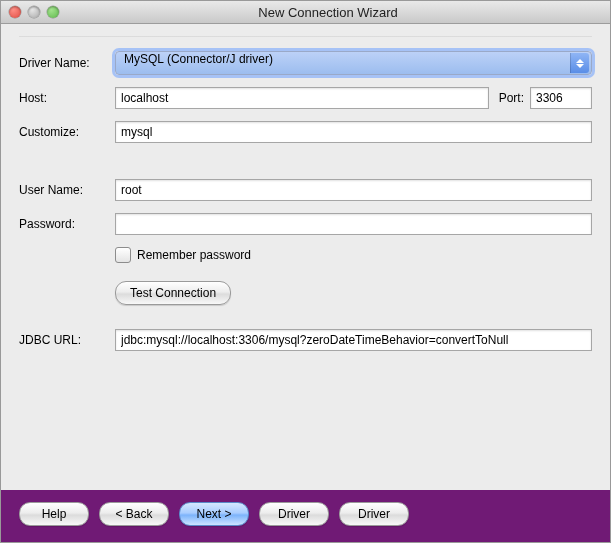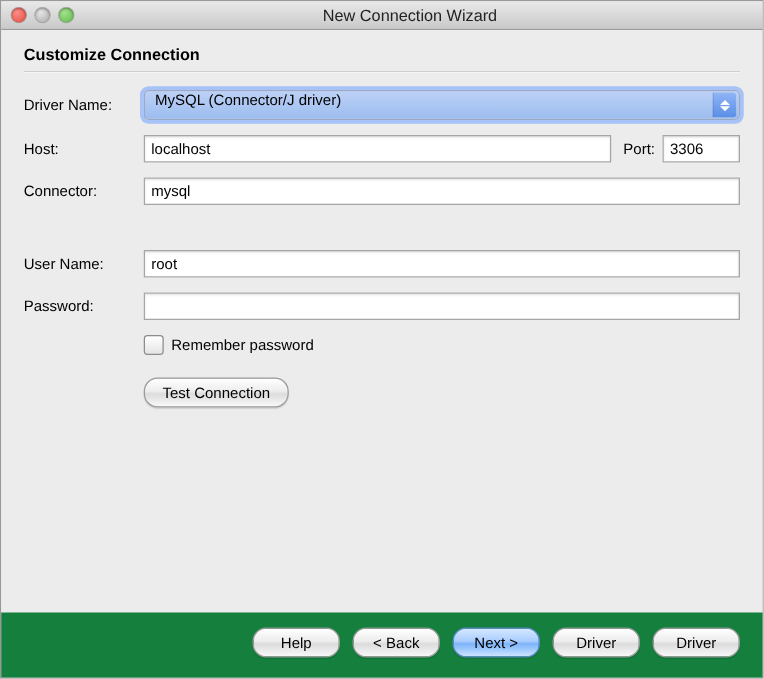--- a/index.html
+++ b/index.html
@@ -167,43 +167,41 @@
     border-color: #5a8ac8;
   }
   .test-row {
     margin-left: 96px;
     margin-bottom: 24px;
   }
   .gap-big { height: 24px; }
   .footer {
     flex: 0 0 auto;
     display: flex;
-    justify-content: flex-end;
     gap: 10px;
     padding: 12px 18px 16px 18px;
-    background: #15803d;
+    background: #701a75;
   }
 </style>
 </head>
 <body>
 
 <div class="window">
 
   <div class="titlebar">
     <div class="traffic">
       <div class="tl red"></div>
       <div class="tl yellow"></div>
       <div class="tl green"></div>
     </div>
     <div class="title">New Connection Wizard</div>
   </div>
 
   <div class="content">
 
-    <div class="section-title">Customize Connection</div>
     <div class="hr-line"></div>
 
     <div class="row labelrow">
       <div class="label">Driver Name:</div>
       <div class="combo">
         <span>MySQL (Connector/J driver)</span>
         <div class="arrows">
           <div class="tri up"></div>
           <div class="tri down"></div>
         </div>
@@ -211,21 +209,21 @@
     </div>
 
     <div class="row labelrow">
       <div class="label">Host:</div>
       <input class="text input-flex" value="localhost" style="">
       <div class="label port-label" style="width:auto;">Port:</div>
       <input class="text port-input" value="3306" style="">
     </div>
 
     <div class="row labelrow">
-      <div class="label">Connector:</div>
+      <div class="label">Customize:</div>
       <input class="text input-flex" value="mysql" style="">
     </div>
 
     <div class="gap-big"></div>
 
     <div class="row labelrow">
       <div class="label">User Name:</div>
       <input class="text input-flex" value="root" style="">
     </div>
 
@@ -236,20 +234,24 @@
 
     <div class="checkbox-row">
       <div class="checkbox"></div>
       <span>Remember password</span>
     </div>
 
     <div class="test-row">
       <div class="btn">Test Connection</div>
     </div>
 
+    <div class="row labelrow">
+      <div class="label">JDBC URL:</div>
+      <input class="text input-flex" value="jdbc:mysql://localhost:3306/mysql?zeroDateTimeBehavior=convertToNull" style="">
+    </div>
 
   </div>
 
   <div class="footer">
     <div class="btn">Help</div>
     <div class="btn">&lt; Back</div>
     <div class="btn default">Next &gt;</div>
     <div class="btn">Driver</div>
     <div class="btn">Driver</div>
   </div>

